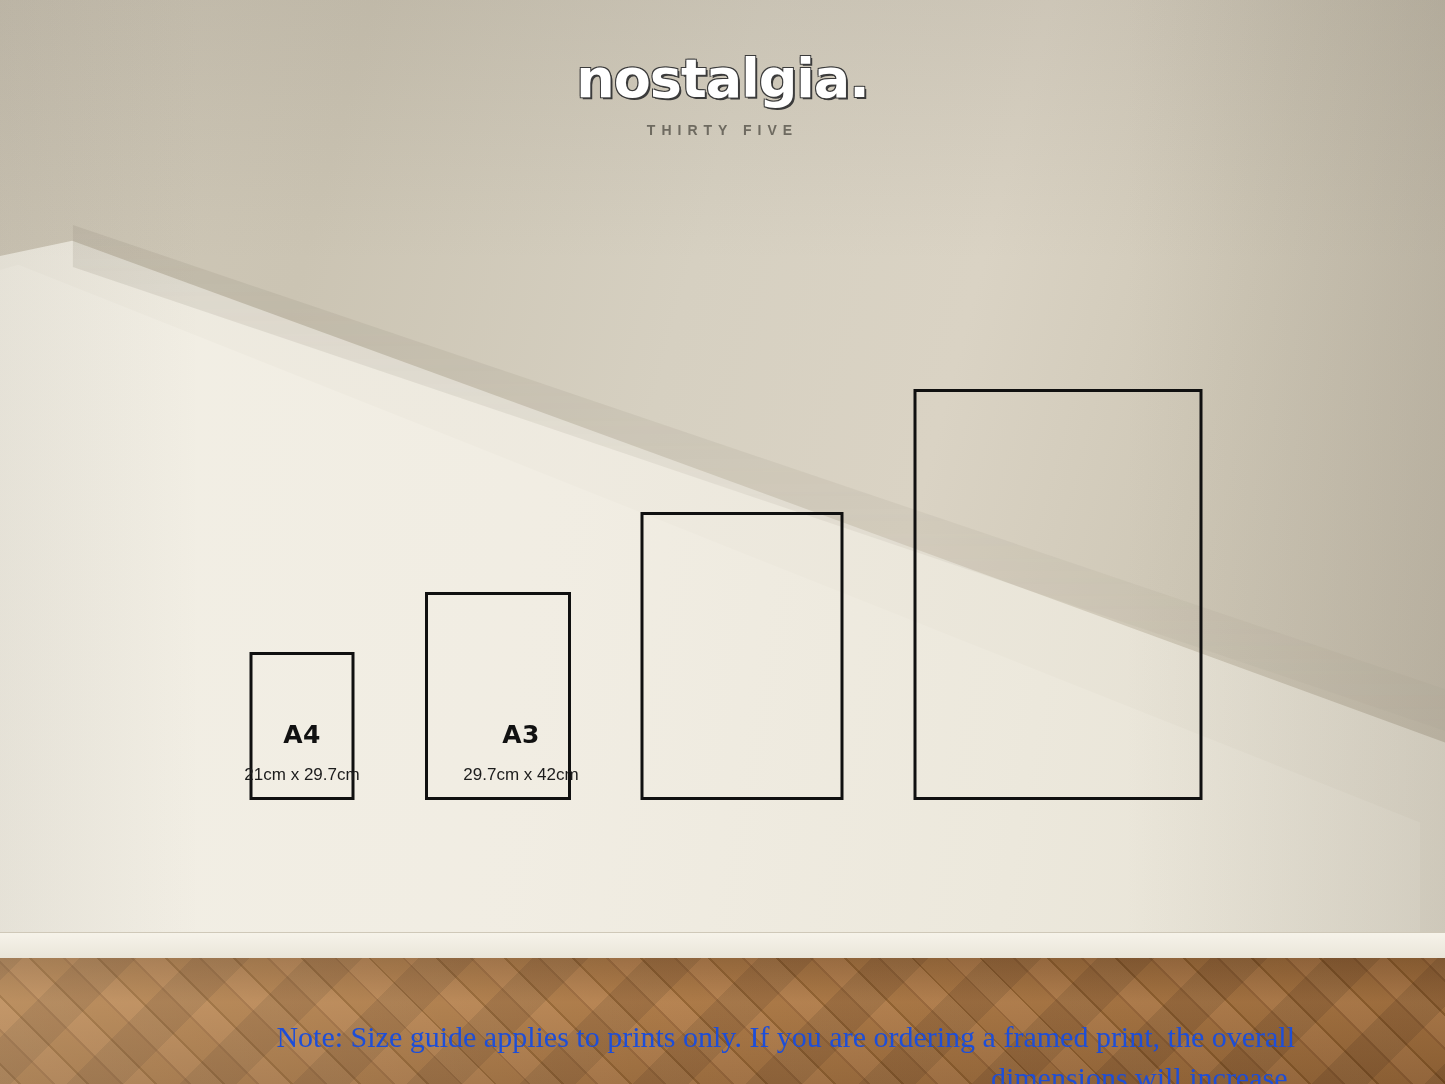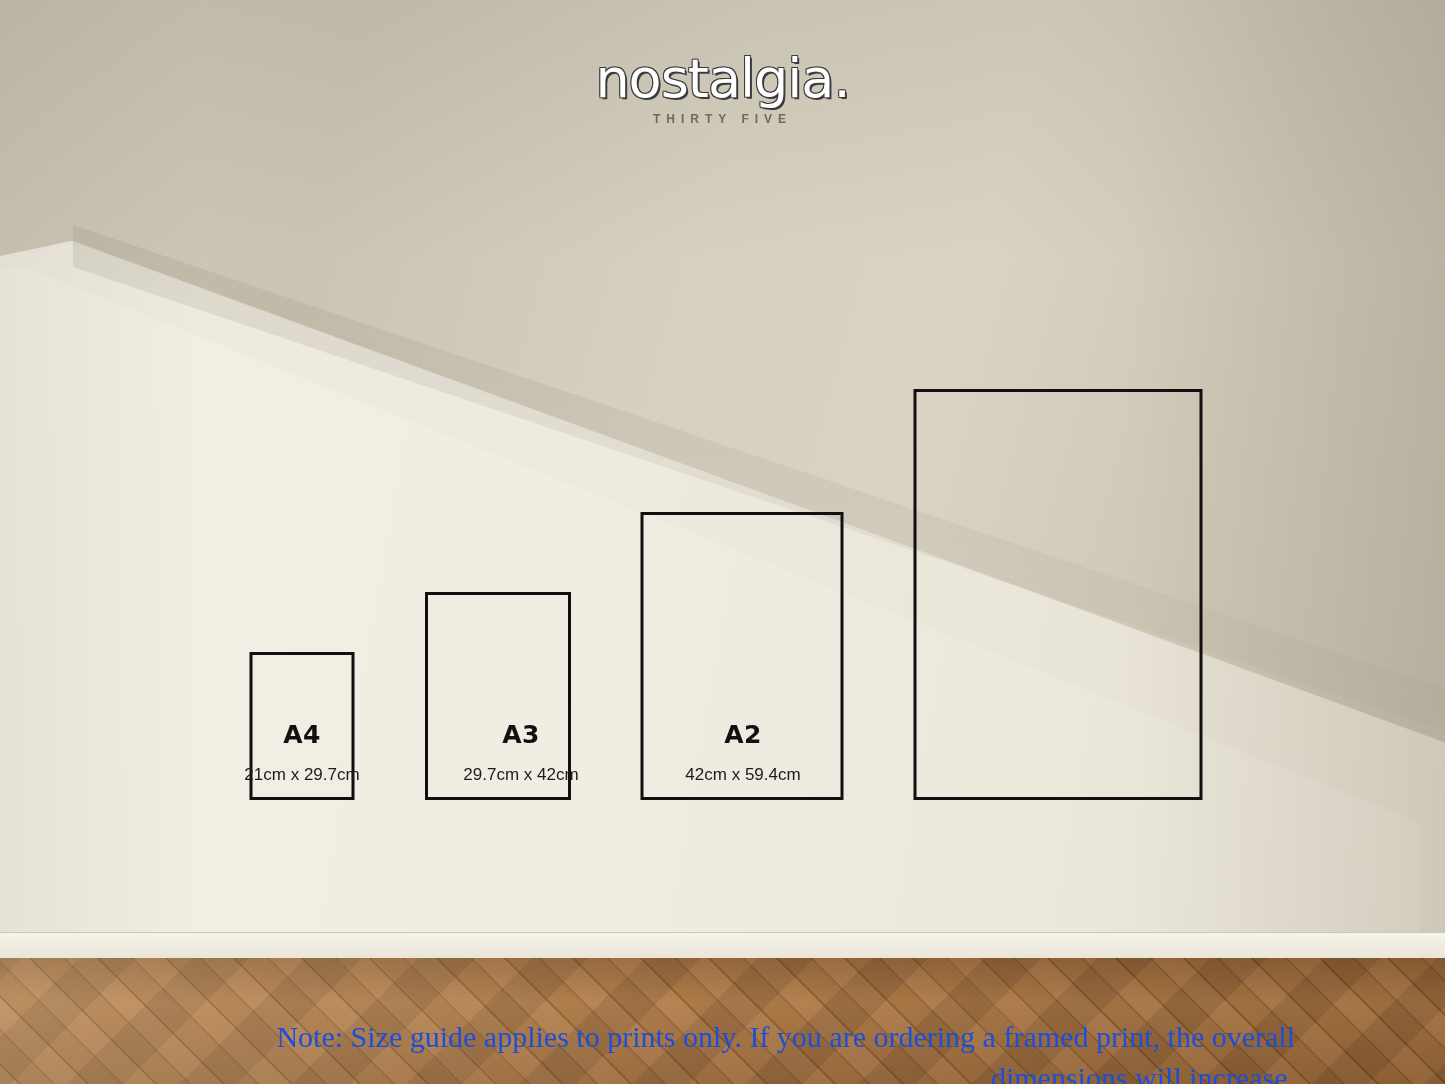--- a/index.html
+++ b/index.html
@@ -121,34 +121,34 @@
   .logo-block {
     position: absolute;
     left: 0; top: 52px;
     width: 1445px;
     text-align: center;
     z-index: 20;
   }
   .logo-word {
     font-family: "DejaVu Sans", sans-serif;
     font-size: 54px;
-    font-weight: normal;
+    font-weight: bold;
     color: #ffffff;
     letter-spacing: -1px;
     line-height: 1;
     text-shadow:
       2px 2px 0 #3b3b3b,
       -1px -1px 0 #3b3b3b,
       1px -1px 0 #3b3b3b,
       -1px 1px 0 #3b3b3b;
   }
   .logo-sub {
-    margin-top: 6px;
+    margin-top: 16px;
     font-family: "Liberation Sans", sans-serif;
-    font-size: 12px;
+    font-size: 14px;
     font-weight: bold;
     letter-spacing: 6px;
     color: #6e6a60;
   }
 
   
   .title {
     position: absolute;
     left: 0; top: 158px;
     width: 1445px;
@@ -259,24 +259,20 @@
 
   <div class="labels">
     <div class="label-item" style="left:232px; width:140px;">
       <div class="label-name">A4</div>
       <div class="label-dims">21cm x 29.7cm</div>
     </div>
     <div class="label-item" style="left:446px; width:150px;">
       <div class="label-name">A3</div>
       <div class="label-dims">29.7cm x 42cm</div>
     </div>
-    <div class="label-item" style="left:663px; width:160px;">
-      <div class="label-name">A2</div>
-      <div class="label-dims">42cm x 59.4cm</div>
-    </div>
   </div>
 
   <div class="skirting"></div>
   <div class="floor">
     <div class="herringbone"></div>
     <div class="floor-grad"></div>
     <div class="floor-sheen"></div>
   </div>
 
   <div class="note">Note: Size guide applies to prints only. If you are ordering a framed print, the overall dimensions will increase.</div>

